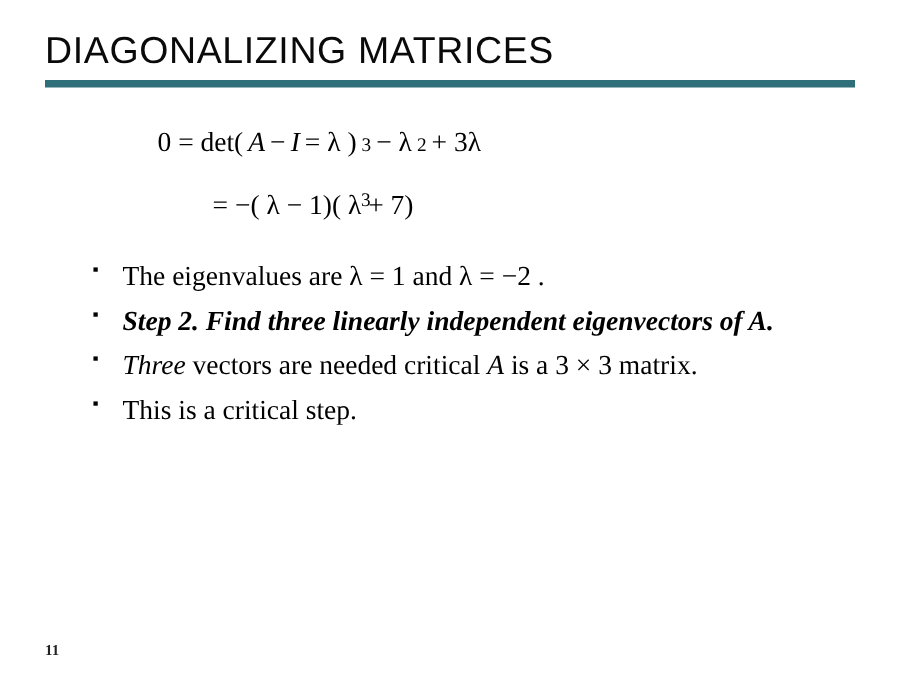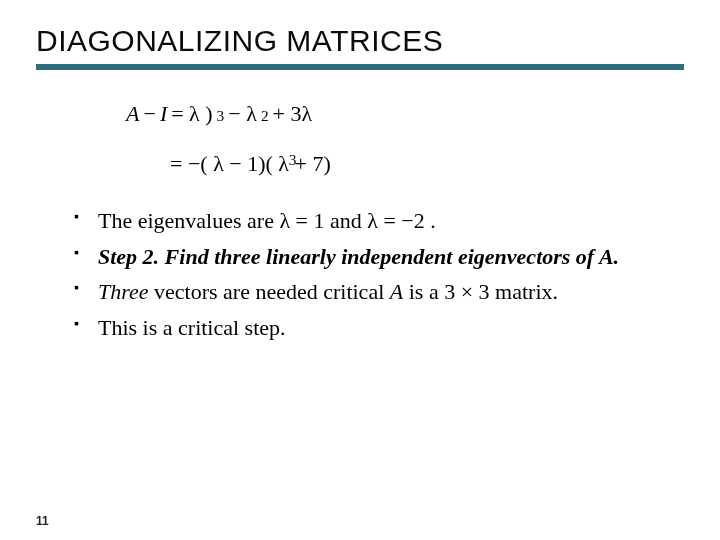--- a/index.html
+++ b/index.html
@@ -11,33 +11,34 @@
   .eqrow { display: flex; align-items: baseline; gap: 4px; }
   .eqrow2 { margin-left: 44px; margin-top: 6px; }
   sup { font-size: 0.7em; line-height: 0; }
   .bullets { margin: 20px 0 0 38px; font-size: 22px; line-height: 1.35; }
   .bullets li { list-style: none; position: relative; padding-left: 24px; margin-bottom: 6px; }
   .bullets li::before { content: "▪"; position: absolute; left: 0; top: 2px; font-size: 14px; color: #000; }
   .ital { font-style: italic; }
   .bold { font-weight: bold; }
   .footer { position: absolute; bottom: 12px; left: 36px; right: 36px; display: flex; justify-content: space-between; align-items: baseline; }
   .copyright { font-family: Arial, Helvetica, sans-serif; font-size: 11px; color: #222; }
-  .pagenum { font-family: Liberation Sans, sans-serif; font-size: 12px; font-weight: bold; color: #222; }
+  .pagenum { font-family: Liberation Serif, serif; font-size: 12px; font-weight: bold; color: #222; }
   .mathvar { font-style: italic; font-family: "Times New Roman", serif; }
 </style>
 </head>
 <body>
 
 <div class="slide">
 
   <div class="title">DIAGONALIZING MATRICES</div>
   <div class="rule"></div>
 
   <div class="eqblock">
     <div class="eqrow">
+      <span>0 = det(</span>
       <span class="mathvar">A</span>
       <span> − </span>
       <span class="mathvar">I</span>
       <span>   = λ  )</span>
       <sup>3</sup>
       <span> −    λ </span>
       <sup>2</sup>
       <span> + 3λ</span>
     </div>
     <div class="eqrow eqrow2">

